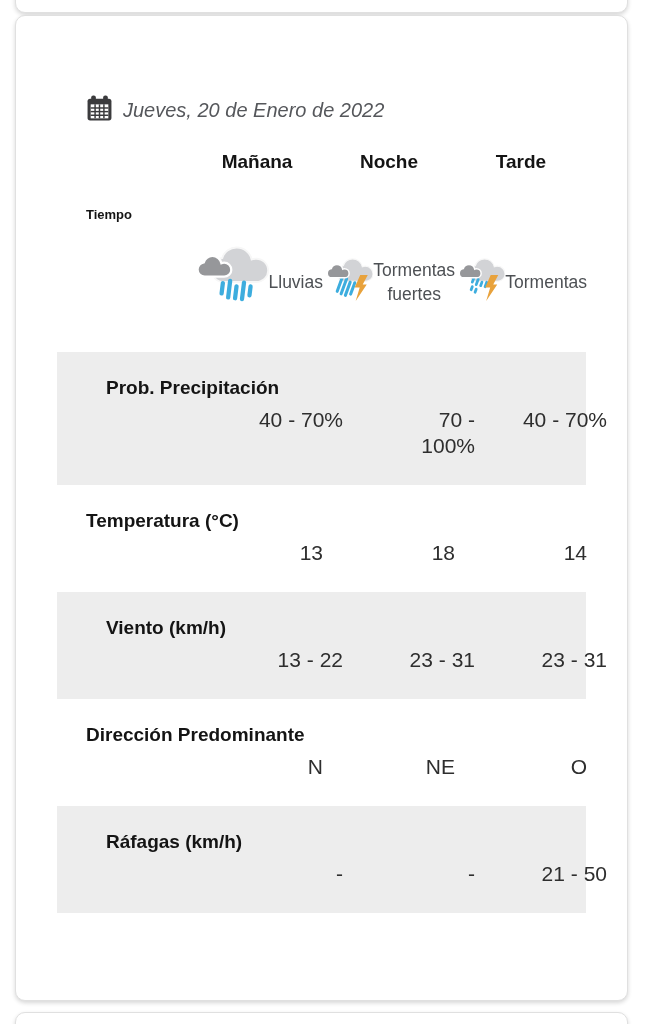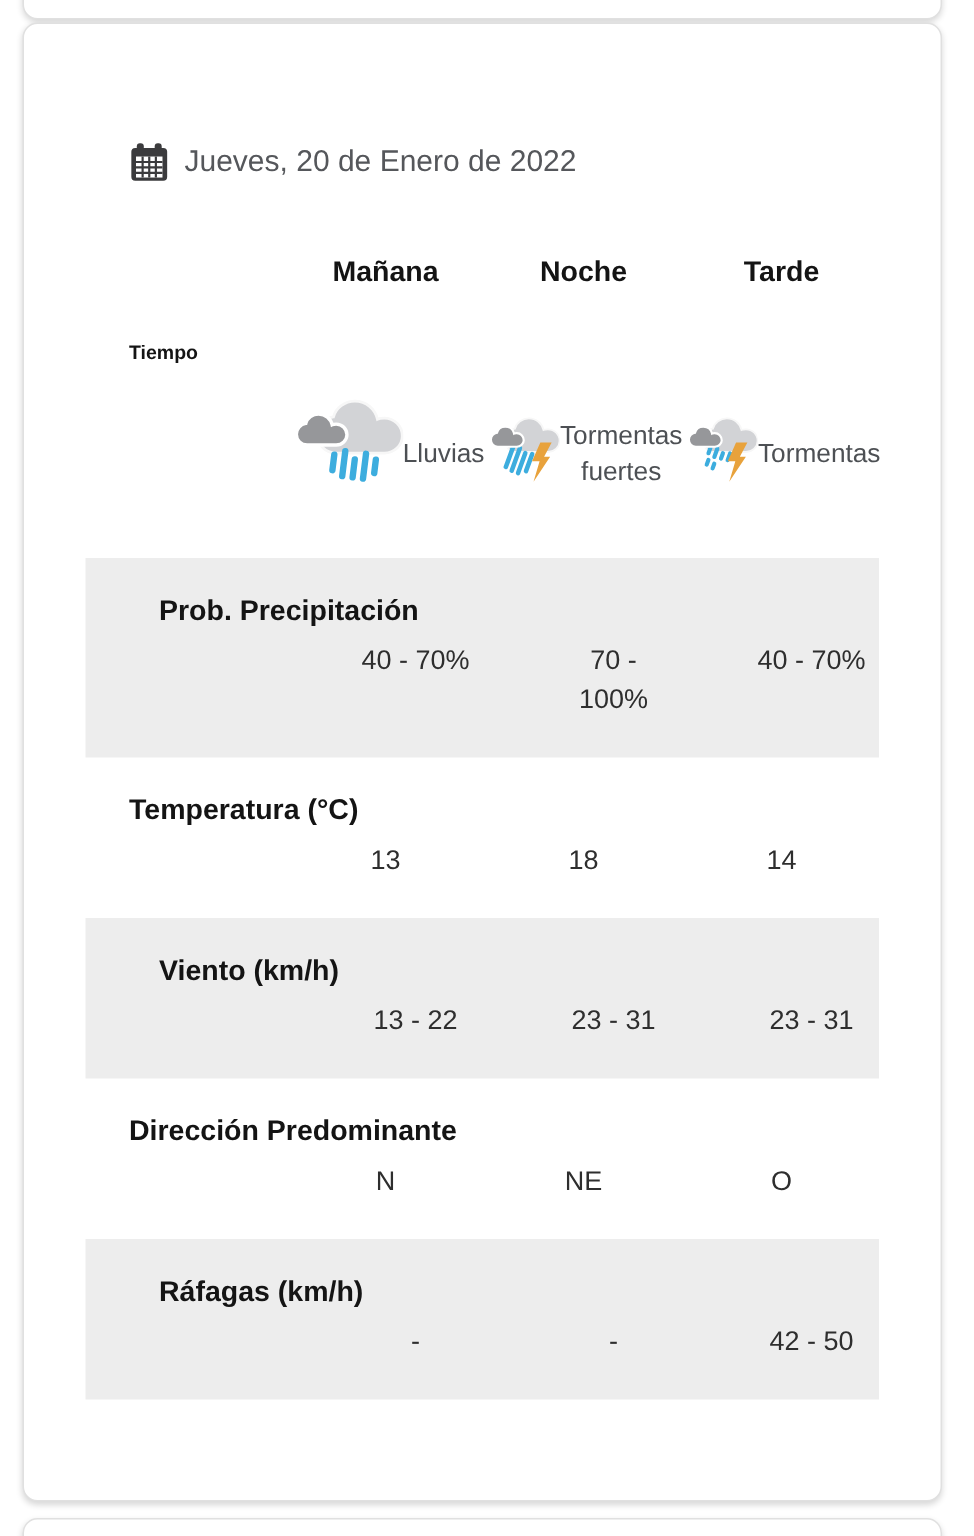--- a/index.html
+++ b/index.html
@@ -8,47 +8,47 @@
   .viewport { position:relative; width:649px; height:1024px; overflow:hidden; background:#fff; }
 
   .card { position:absolute; left:15px; width:613px; background:#fff;
           border:1px solid #e0e0e0; border-radius:10px;
           box-shadow:0 2px 4px rgba(0,0,0,0.16); }
   .card-prev { top:-14px; height:27px; }
   .card-main { top:15px; height:986px; padding-top:78px; }
   .card-next { top:1012px; height:60px; }
 
   
-  .date-row { margin-left:70px; display:flex; align-items:center; height:28px; }
+  .date-row { margin-left:70px; display:flex; align-items:flex-end; height:28px;font-style:italic; }
   .date-row svg { flex:0 0 auto; }
   .date-text { margin-left:10px; font-size:20px; color:#55575b; }
 
   
   .grid { display:grid; grid-template-columns:134px 132px 132px 132px; margin:0 41px; }
   .cell { text-align:center; }
 
-  .header-row { margin-top:48px; }
+  .header-row { margin-top:28px; }
   .col-head { font-size:19px; font-weight:700; color:#141414; line-height:24px; }
 
   .section-label { margin:29px 41px 0 41px; padding-left:29px;
                    font-size:13px; font-weight:700; color:#141414; line-height:23px; }
 
   .icons-row { margin-top:15px; }
   .icon-cell { display:flex; align-items:center; }
   .icon-cell svg { display:block; }
   .caption { margin-top:4px; font-size:17.5px; color:#4d5054; line-height:24px;
              text-align:center; white-space:pre-line; }
 
   
   .rows { margin-top:33px; }
   .row { margin:0 41px; padding:24px 0 26px 0; }
   .row.shaded { background:#ededed;padding-left:20px; }
   .row-label { padding-left:29px; font-size:19px; font-weight:700; color:#141414; line-height:23px; }
   .vals { margin:8px 0 0 0; }
-  .val { font-size:18px; color:#2e2e2e; line-height:26px; white-space:pre-line; }
+  .val { font-size:21px; color:#2e2e2e; line-height:26px; white-space:pre-line;text-align:right; }
 
   .defs-holder { position:absolute; width:0; height:0; overflow:hidden; }
 </style>
 </head>
 <body>
 
 <div class="viewport">
 
   <svg class="defs-holder" aria-hidden="true">
     <defs>
@@ -182,21 +182,21 @@
           <div class="cell val">O</div>
         </div>
       </div>
 
       <div class="row shaded">
         <div class="row-label">Ráfagas (km/h)</div>
         <div class="grid vals" style="margin:8px 0 0 0;">
           <div class="cell"></div>
           <div class="cell val">-</div>
           <div class="cell val">-</div>
-          <div class="cell val">42 - 50</div>
+          <div class="cell val">21 - 50</div>
         </div>
       </div>
 
     </div>
   </div>
 
   <div class="card card-next"></div>
 
 </div>
 

